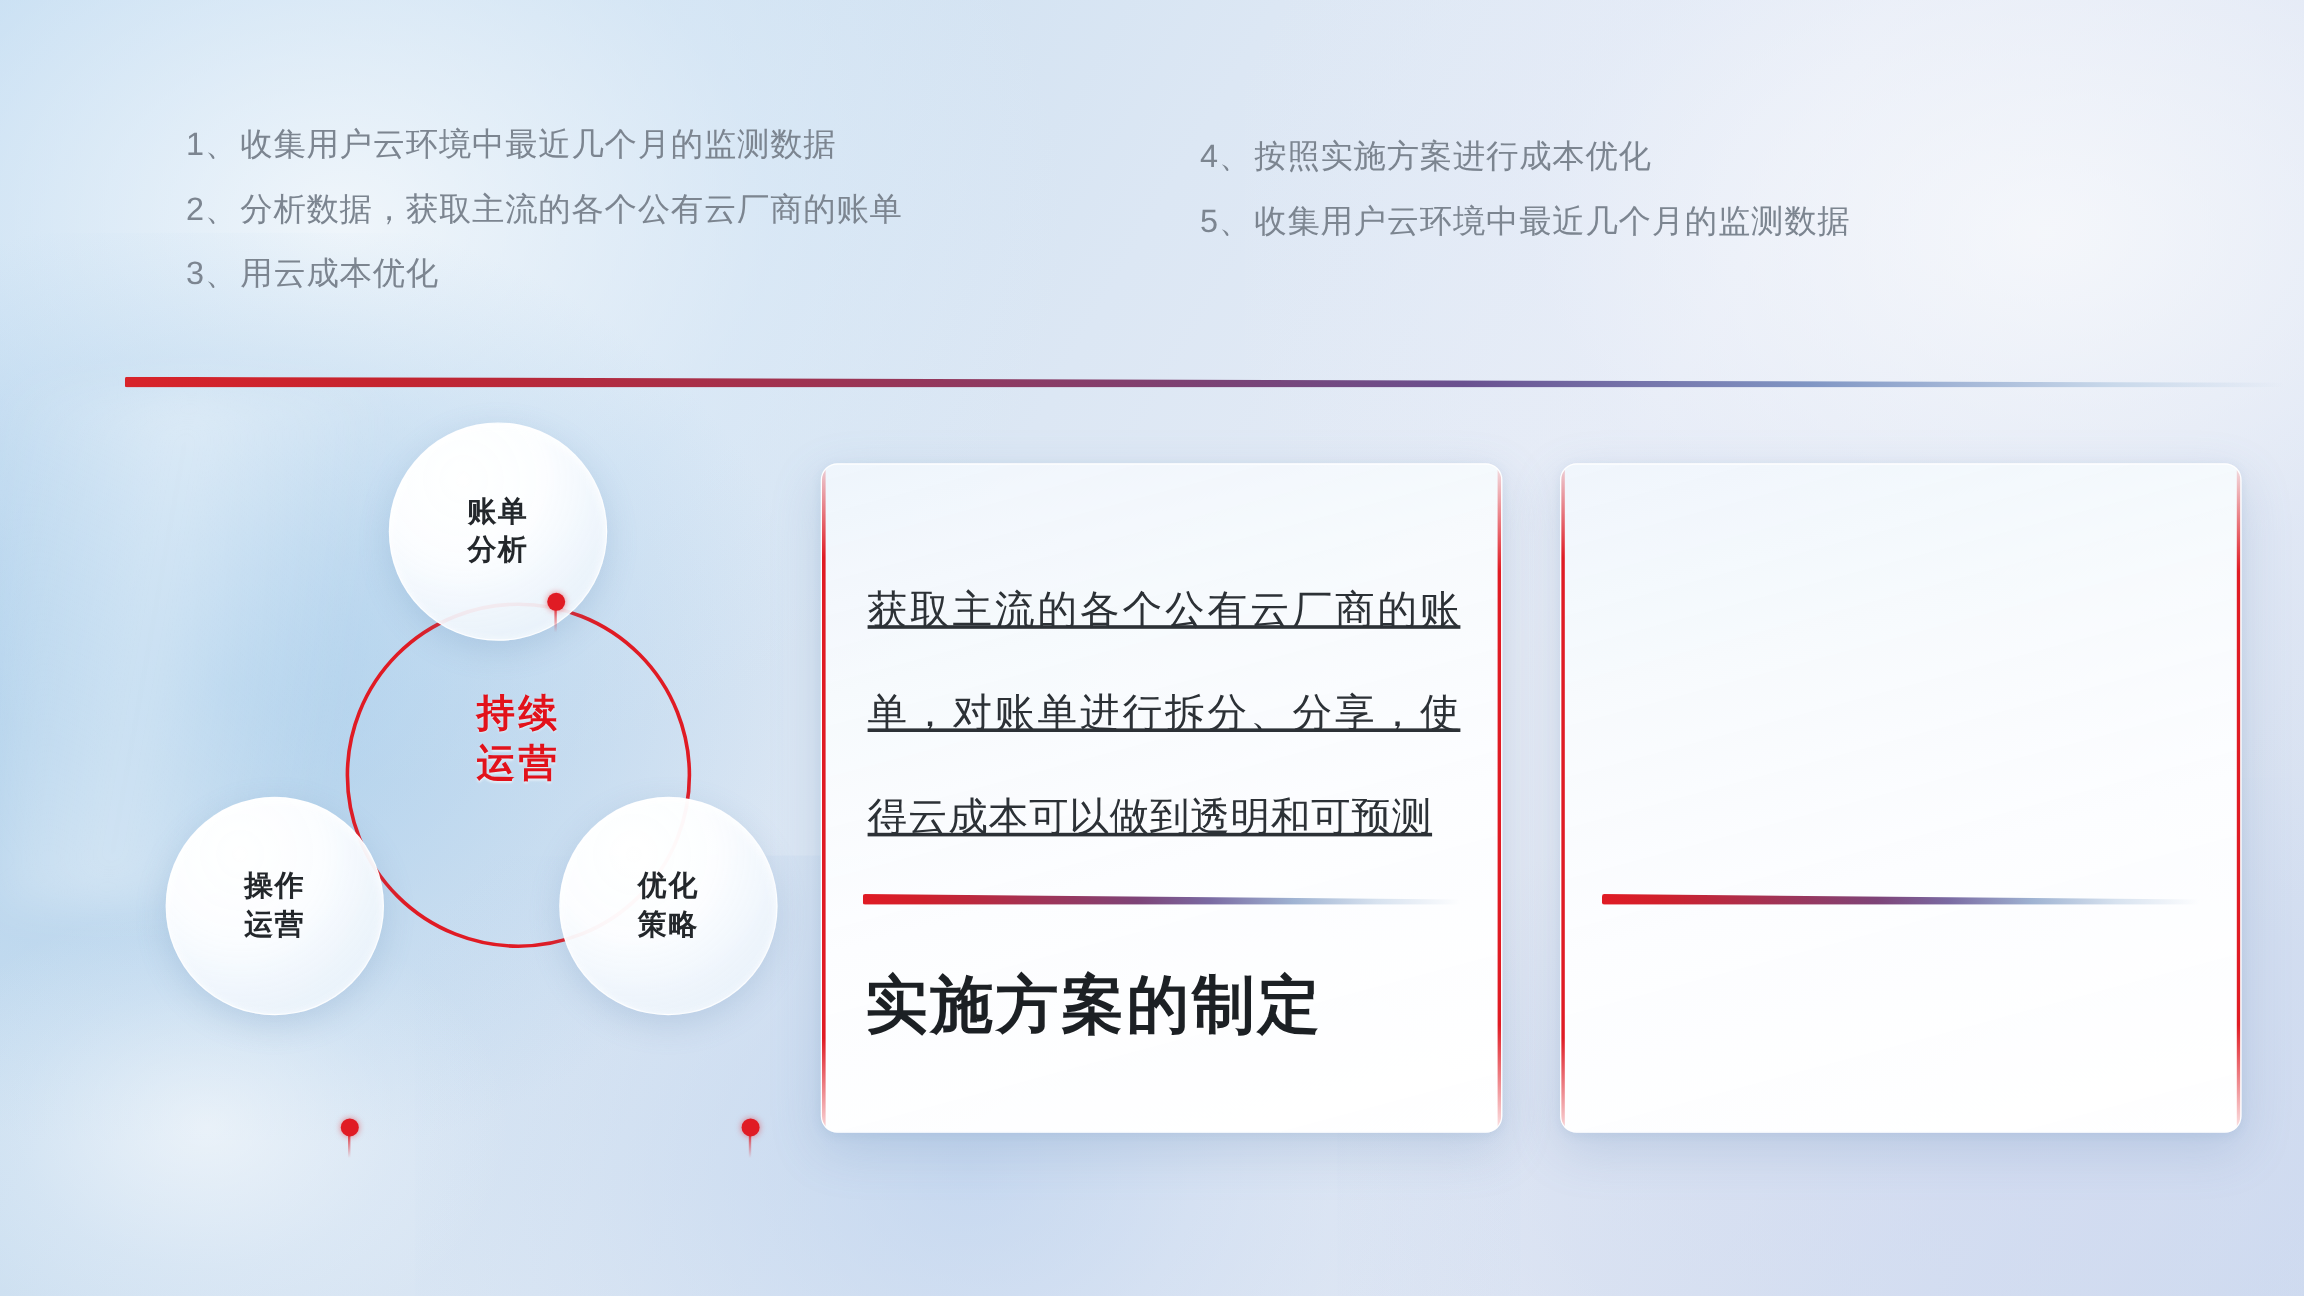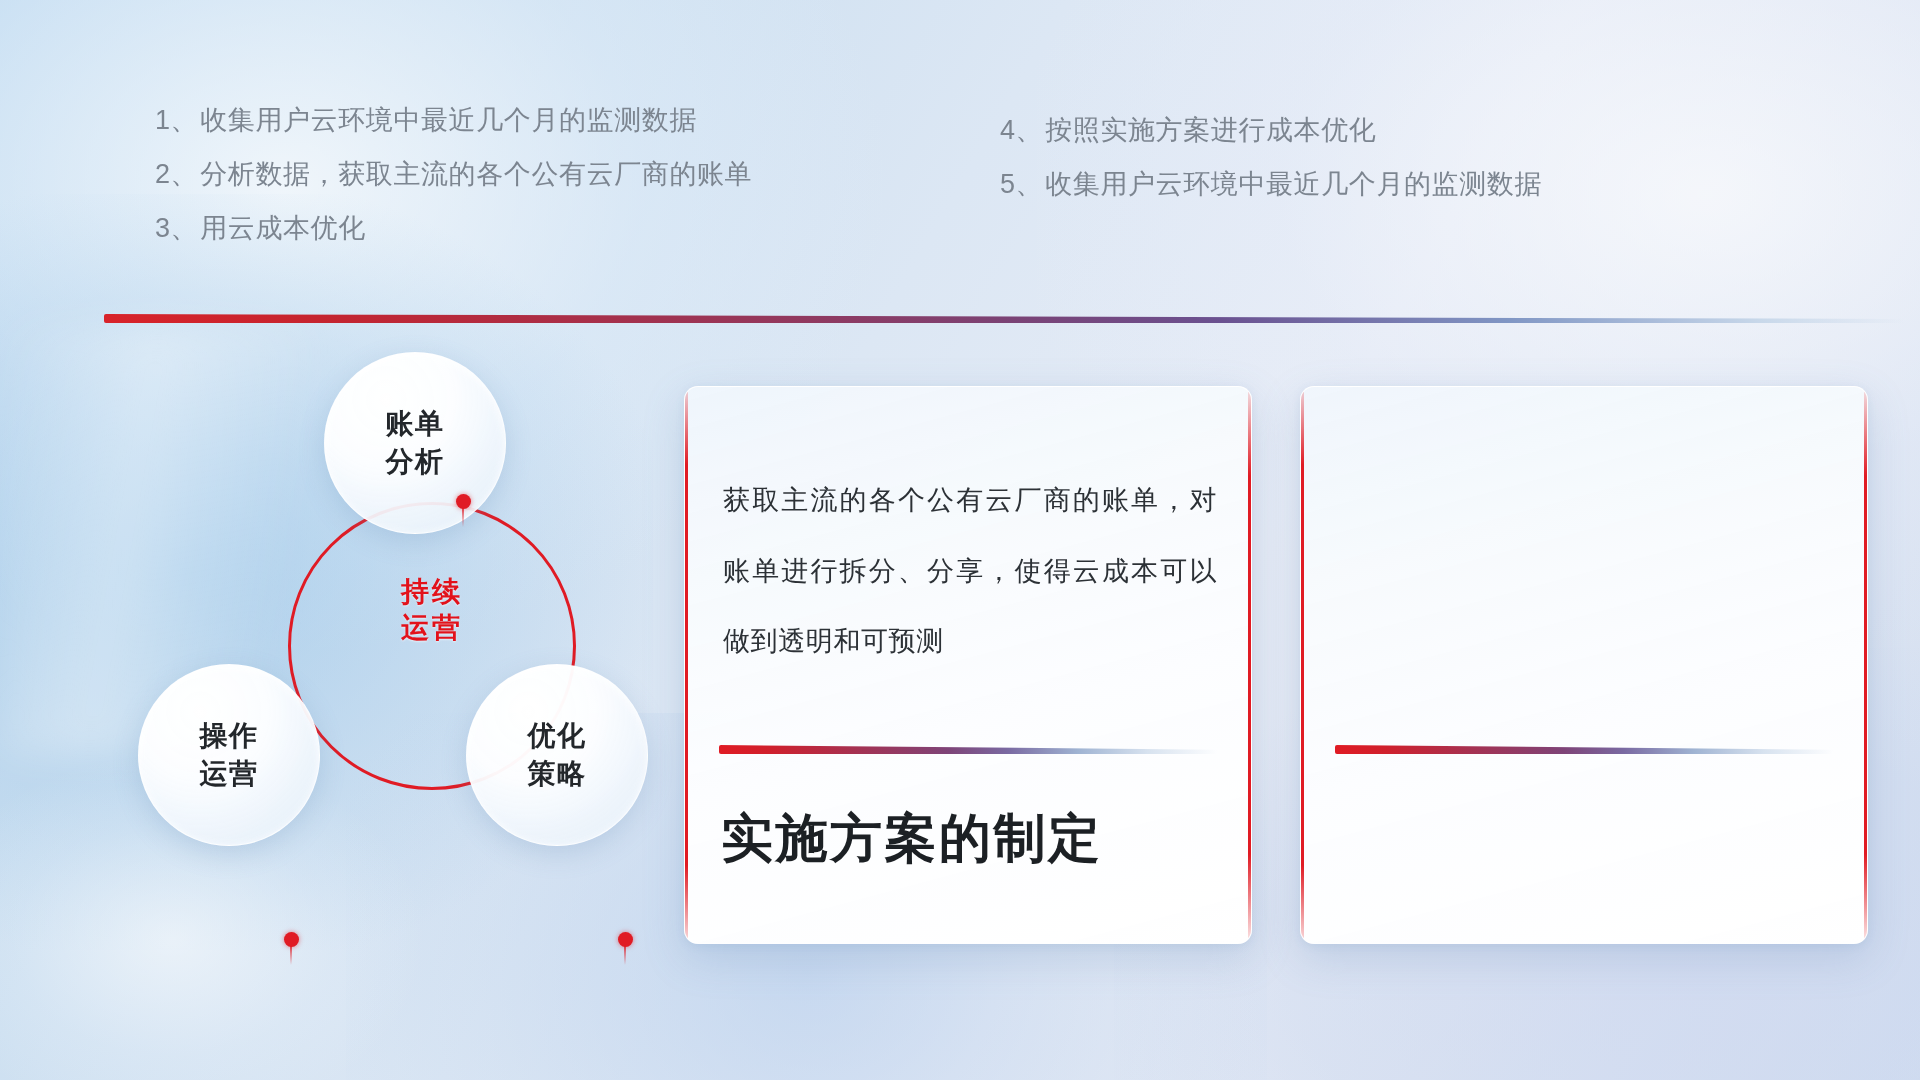--- a/index.html
+++ b/index.html
@@ -80,30 +80,30 @@
     border:3px solid #e01b24;border-radius:50%;
     box-sizing:border-box;
   }
   .bubble{
     position:absolute;width:180px;height:180px;border-radius:50%;
     background:
       radial-gradient(circle at 34% 26%,rgba(255,255,255,.99) 0%,rgba(253,254,255,.97) 38%,rgba(240,246,252,.93) 68%,rgba(228,239,250,.88) 100%);
     border:1px solid rgba(255,255,255,.85);
     box-shadow:0 8px 26px rgba(104,141,185,.24),inset 0 2px 8px rgba(255,255,255,.9);
     display:flex;flex-direction:column;align-items:center;justify-content:center;
-    color:#23272b;font-weight:bold;font-size:28px;line-height:1.34;
+    color:#23272b;font-weight:bold;font-size:24px;line-height:1.34;
     letter-spacing:1.5px;
   }
   .bubble-top{left:228px;top:0px;}
   .bubble-left{left:42px;top:312px;}
   .bubble-right{left:370px;top:312px;}
   .center-label{
     position:absolute;left:192px;top:222px;width:288px;
     text-align:center;color:#e2121b;font-weight:bold;
-    font-size:28px;line-height:1.3;letter-spacing:3px;
+    font-size:32px;line-height:1.3;letter-spacing:3px;
     text-shadow:0 1px 2px rgba(255,255,255,.6);
   }
   .node-dot{
     position:absolute;width:15px;height:15px;border-radius:50%;
     background:#e01b24;box-shadow:0 0 5px rgba(224,27,36,.55);
   }
   .dot-top{left:360px;top:142px;}
   .dot-left{left:188px;top:580px;}
   .dot-right{left:522px;top:580px;}
   .node-tail{
@@ -129,23 +129,24 @@
     background:linear-gradient(180deg,rgba(224,27,36,.15) 0%,#e01b24 14%,#e01b24 86%,rgba(224,27,36,.15) 100%);
   }
   .card::after{
     content:"";position:absolute;right:0;top:0;width:3px;height:100%;
     background:linear-gradient(180deg,rgba(224,27,36,.1) 0%,#e01b24 16%,#e01b24 84%,rgba(224,27,36,.1) 100%);
   }
   .card-1{left:684px;}
   .card-2{left:1300px;}
   .card-body{
     position:absolute;left:38px;right:34px;top:78px;
-    color:#2c3136;font-size:27px;line-height:2.62;
+    color:#2c3136;font-size:33px;line-height:2.62;
     letter-spacing:.6px;text-align:justify;
     font-family:"Liberation Sans","DejaVu Sans",sans-serif;
+    text-decoration:underline;
   }
   .card-rule{
     position:absolute;left:34px;right:34px;top:358px;height:9px;
     background:linear-gradient(90deg,#e01b24 0%,#d0202c 10%,#a43253 28%,#7e4478 46%,#7a6aa2 58%,#9fb3d2 72%,#d7e2ef 86%,rgba(223,233,245,0) 100%);
     clip-path:polygon(0 0,100% 52%,100% 100%,0 100%);
     border-radius:2px;
   }
   .card-title{
     position:absolute;left:36px;right:30px;top:420px;
     color:#1c2024;font-size:52px;font-weight:bold;

